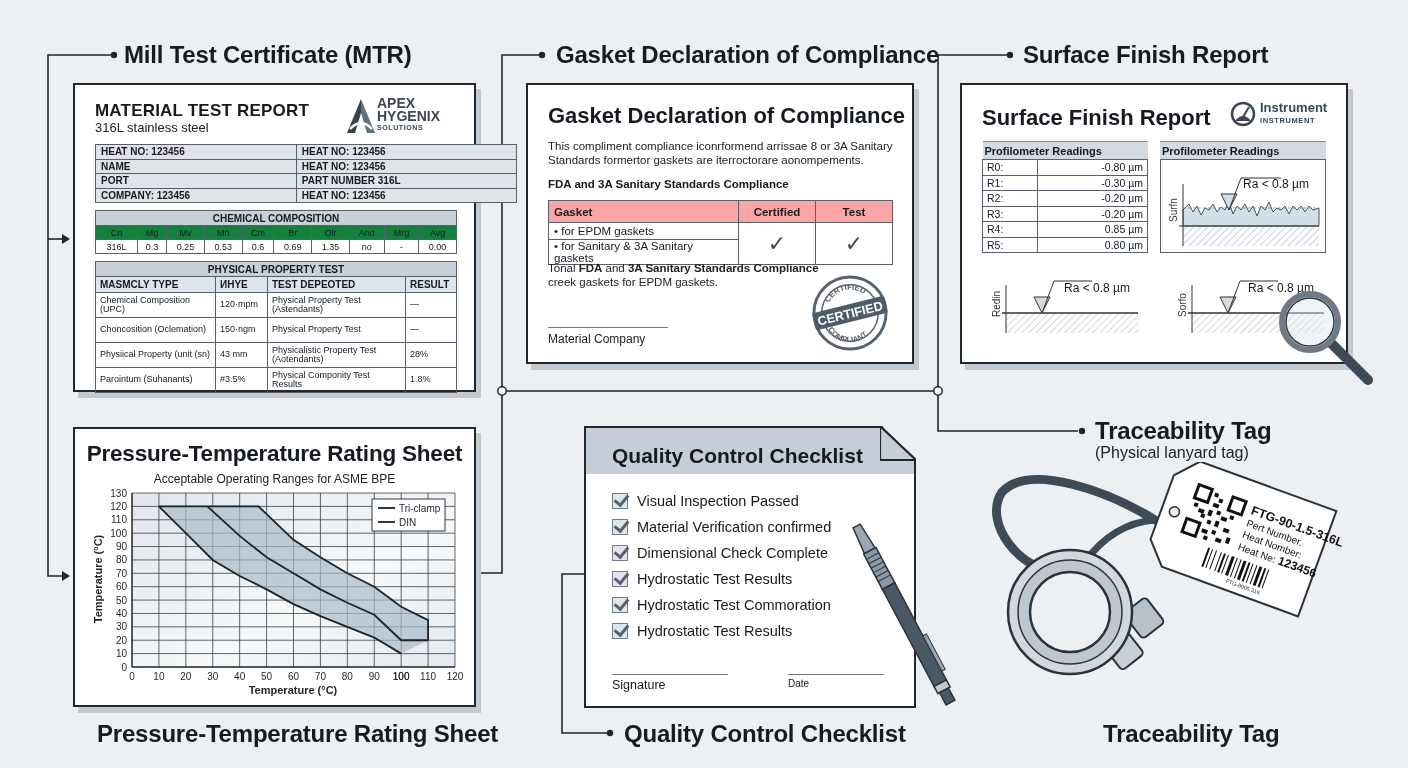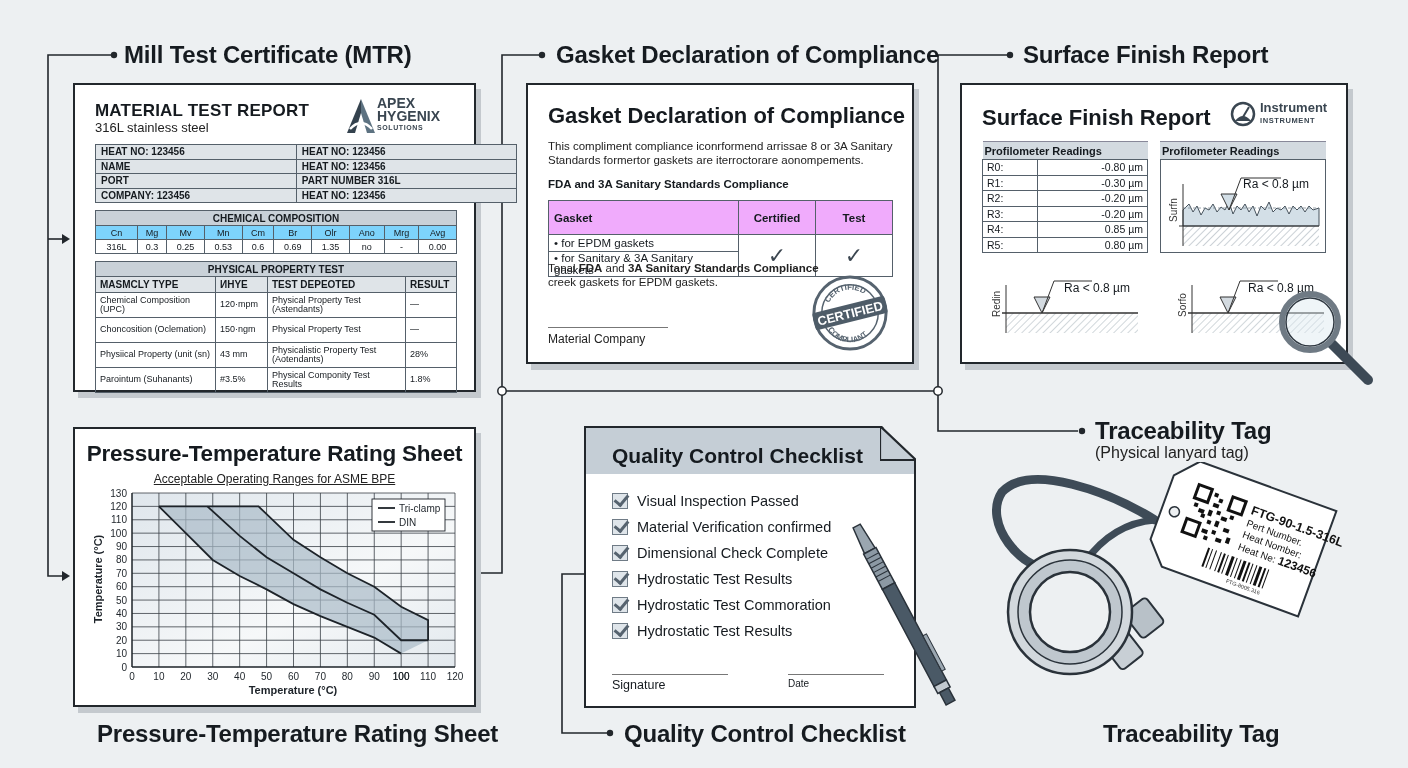--- a/index.html
+++ b/index.html
@@ -32,32 +32,32 @@
   .mtr-sub { position:absolute; left:20px; top:35px; font-size:13px; color:#222; }
   .logo { position:absolute; left:272px; top:12px; width:115px; height:38px; }
   .logo-text { position:absolute; left:30px; top:0; font-weight:700; color:#3a4651; line-height:13px; font-size:14px; }
   .logo-text .s { font-size:7px; letter-spacing:0.6px; display:block; line-height:9px; }
   table { border-collapse: collapse; }
   .mtr-info { position:absolute; left:20px; top:59px; width:422px; font-size:10px; font-weight:700; }
   .mtr-info td { border:1px solid #55606a; background:#dfe4e8; padding:1px 5px; height:14.5px; }
   .mtr-chem { position:absolute; left:20px; top:125px; width:362px; font-size:9px; text-align:center; }
   .mtr-chem th { background:#c9d1d8; border:1px solid #55606a; font-size:10px; height:15px; }
   .mtr-chem td { border:1px solid #55606a; height:14px; padding:0 2px; }
-  .mtr-chem tr.hdr td { background:#7dd3fc; }
+  .mtr-chem tr.hdr td { background:#15803d; }
   .mtr-phys { position:absolute; left:20px; top:176px; width:362px; font-size:9px; }
   .mtr-phys th { background:#c9d1d8; border:1px solid #55606a; font-size:10px; height:15px; }
   .mtr-phys td { border:1px solid #55606a; padding:0 4px; line-height:9.5px; height:25px; }
   .mtr-phys tr.hdr td { background:#dfe4e8; font-weight:700; font-size:10px; height:16px; }
 
   
   .gk-title { position:absolute; left:20px; top:18px; font-size:22px; font-weight:700; }
   .gk-body { position:absolute; left:20px; top:54px; width:360px; font-size:11.5px; line-height:14px; color:#222; }
   .gk-sub { position:absolute; left:20px; top:93px; font-size:11.5px; font-weight:700; }
   .gk-table { position:absolute; left:20px; top:115px; width:345px; font-size:11.5px; }
-  .gk-table th { background:#f0abfc; border:1px solid #55606a; height:34px; padding:0 5px; }
+  .gk-table th { background:#fca5a5; border:1px solid #55606a; height:22px; padding:0 5px; }
   .gk-table td { border:1px solid #55606a; height:17px; padding:0 5px; }
   .gk-table .check { text-align:center; font-size:22px; color:#3b4650; }
   .gk-note { position:absolute; left:20px; top:176px; font-size:11.5px; line-height:14px; color:#222; }
   .gk-sigline { position:absolute; left:20px; top:242px; width:120px; border-top:1px solid #777; }
   .gk-sig { position:absolute; left:20px; top:247px; font-size:12px; color:#222; }
   .stamp { position:absolute; left:283px; top:189px; width:78px; height:78px; }
 
   
   .sf-title { position:absolute; left:20px; top:20px; font-size:22px; font-weight:700; }
   .sf-logo { position:absolute; left:268px; top:16px; width:110px; height:30px; }
@@ -66,21 +66,21 @@
   .sf-table { position:absolute; left:20px; top:56px; width:166px; font-size:10.5px; }
   .sf-table th { background:#d3dae0; text-align:left; padding:0 2px; font-size:11px; height:18px; border-top:1px solid #889; }
   .sf-table td { border:1px solid #55606a; height:15.5px; padding:0 4px; }
   .sf-table td.v { text-align:right; }
   .sf-chart { position:absolute; left:198px; top:56px; width:166px; height:112px; }
   .sf-chart-h { position:absolute; left:0; top:0; width:166px; height:18px; background:#d3dae0; font-size:11px; font-weight:700; padding-left:2px; line-height:18px; border-top:1px solid #889; }
   .sf-chart-box { position:absolute; left:0; top:18px; width:166px; height:94px; border:1px solid #55606a; }
 
   
   .pt-title { position:absolute; left:0; top:12px; width:100%; text-align:center; font-size:22.5px; font-weight:700; letter-spacing:-0.2px; }
-  .pt-sub { position:absolute; left:0; top:43px; width:100%; text-align:center; font-size:12px; color:#222;text-decoration:underline; }
+  .pt-sub { position:absolute; left:0; top:43px; width:100%; text-align:center; font-size:12px; color:#222; }
 
   
   .qc {
     position:absolute; left:584px; top:426px; width:332px; height:282px;
     background:#fff; border:2.5px solid #22272c; box-shadow:5px 6px 0 #c4c9ce;
     clip-path: polygon(0 0, 298px 0, 100% 34px, 100% 100%, 0 100%);
   }
   .qc-head { position:absolute; left:0; top:0; width:100%; height:46px; background:#c5ced6; }
   .qc-title { position:absolute; left:26px; top:16px; font-size:21px; font-weight:700; }
   .qc-list { position:absolute; left:26px; top:60px; list-style:none; }

